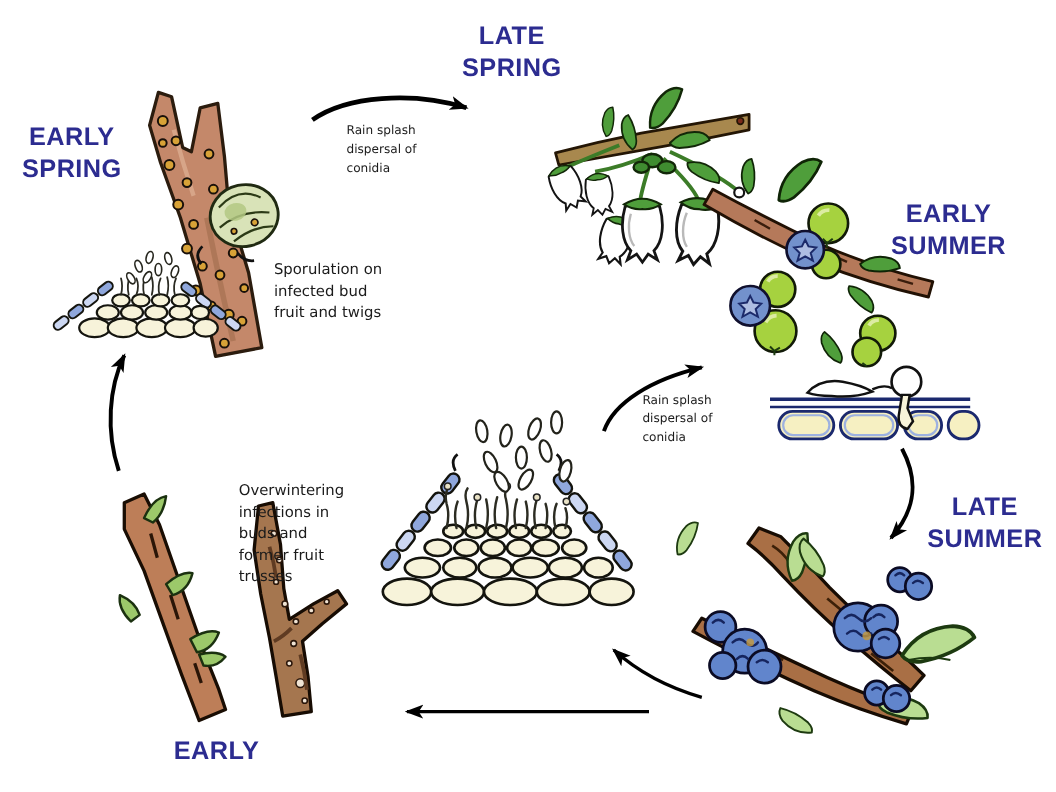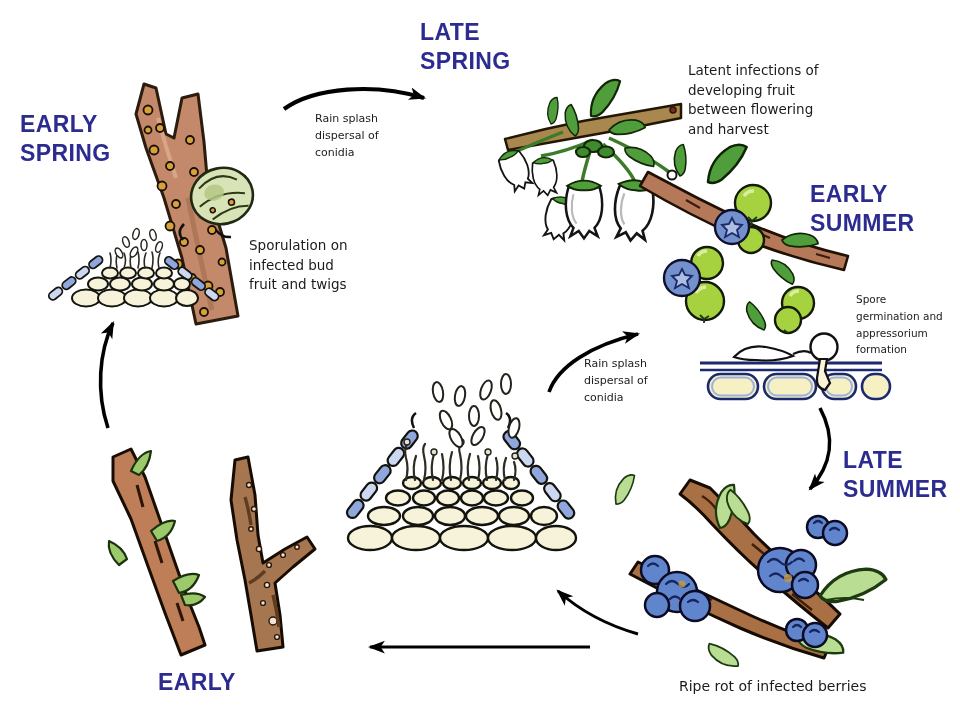--- a/index.html
+++ b/index.html
@@ -1,20 +1,20 @@
 <!DOCTYPE html>
 <html><head>
 <meta charset="utf-8">
 <style>
   html,body{margin:0;padding:0;background:#fff;}
   .canvas{position:relative;width:960px;height:720px;background:#ffffff;overflow:hidden;
           font-family:"Liberation Sans",sans-serif;}
   .layer{position:absolute;left:0;top:0;}
   .label{position:absolute;color:#2c2c90;font-weight:bold;font-size:23px;line-height:1.26;
-         letter-spacing:.4px;white-space:pre-line;font-family:"Liberation Sans",sans-serif;}
+         letter-spacing:.4px;white-space:pre-line;font-family:"Liberation Sans",sans-serif;text-align:center;}
   .note{position:absolute;color:#1b1b1b;font-size:13.5px;line-height:1.45;white-space:pre-line;
         font-family:"DejaVu Sans",sans-serif;}
   .note.small{font-size:11px;line-height:1.55;}
   .note.tiny{font-size:10.5px;line-height:1.6;}
   svg{position:absolute;overflow:visible;}
 </style>
 </head>
 <body>
 
 <div class="canvas">
@@ -394,26 +394,22 @@
   <div class="label" style="left:843px;top:446px">LATE
 SUMMER</div>
   <div class="label" style="left:158px;top:668px">EARLY</div>
 
   <div class="note small" style="left:315px;top:110px">Rain splash
 dispersal of
 conidia</div>
   <div class="note" style="left:249px;top:236px">Sporulation on
 infected bud
 fruit and twigs</div>
-  <div class="note" style="left:688px;top:61px">Latent infections of
-developing fruit
-between flowering
-and harvest</div>
-  <div class="note tiny" style="left:856px;top:291px">Spore
-germination and
-appressorium
-formation</div>
   <div class="note small" style="left:584px;top:355px">Rain splash
 dispersal of
 conidia</div>
-  <div class="note" style="left:679px;top:676px;font-size:14px">Ripe rot of infected berries</div>
+  <div class="note" style="left:217px;top:437px">Overwintering
+infections in
+buds and
+former fruit
+trusses</div>
 
 </div>
 
 </body></html>

